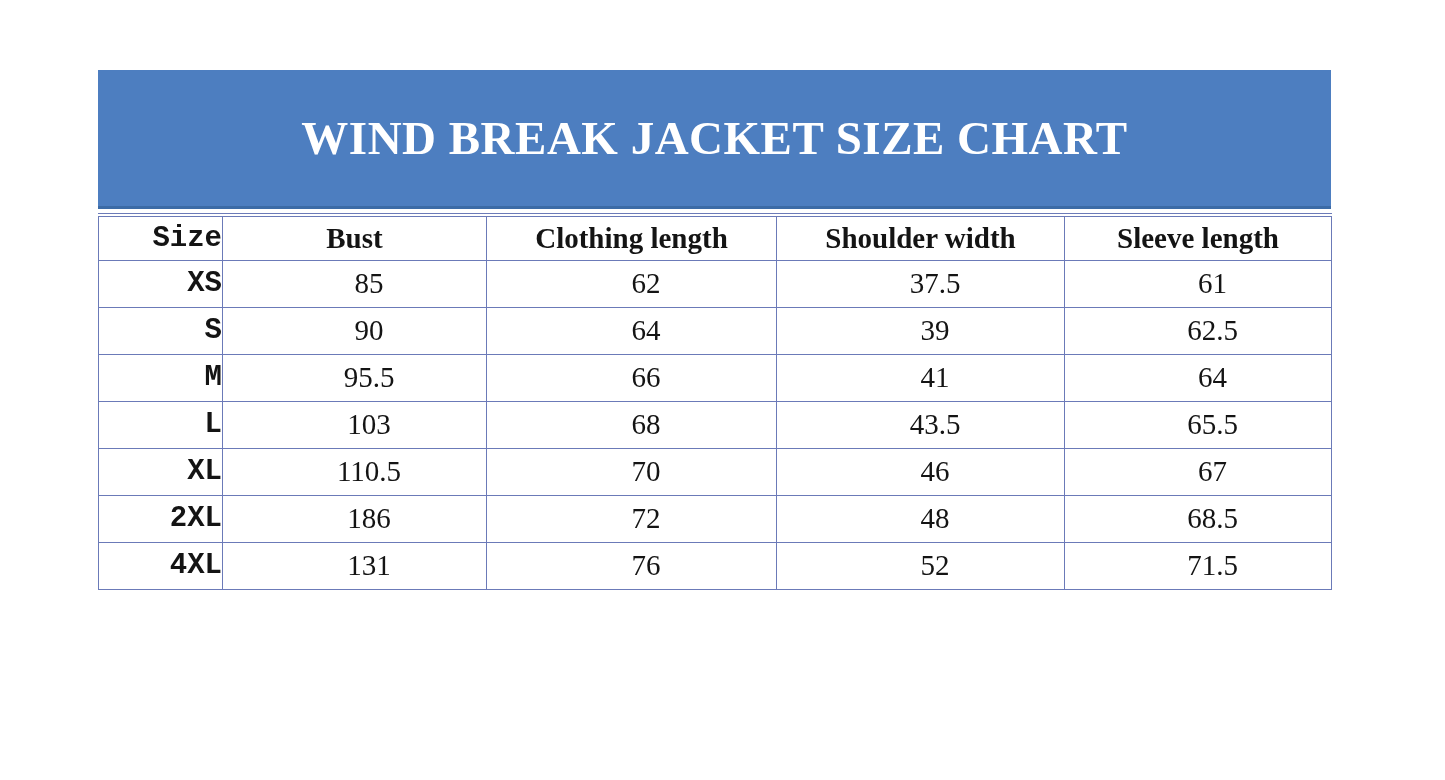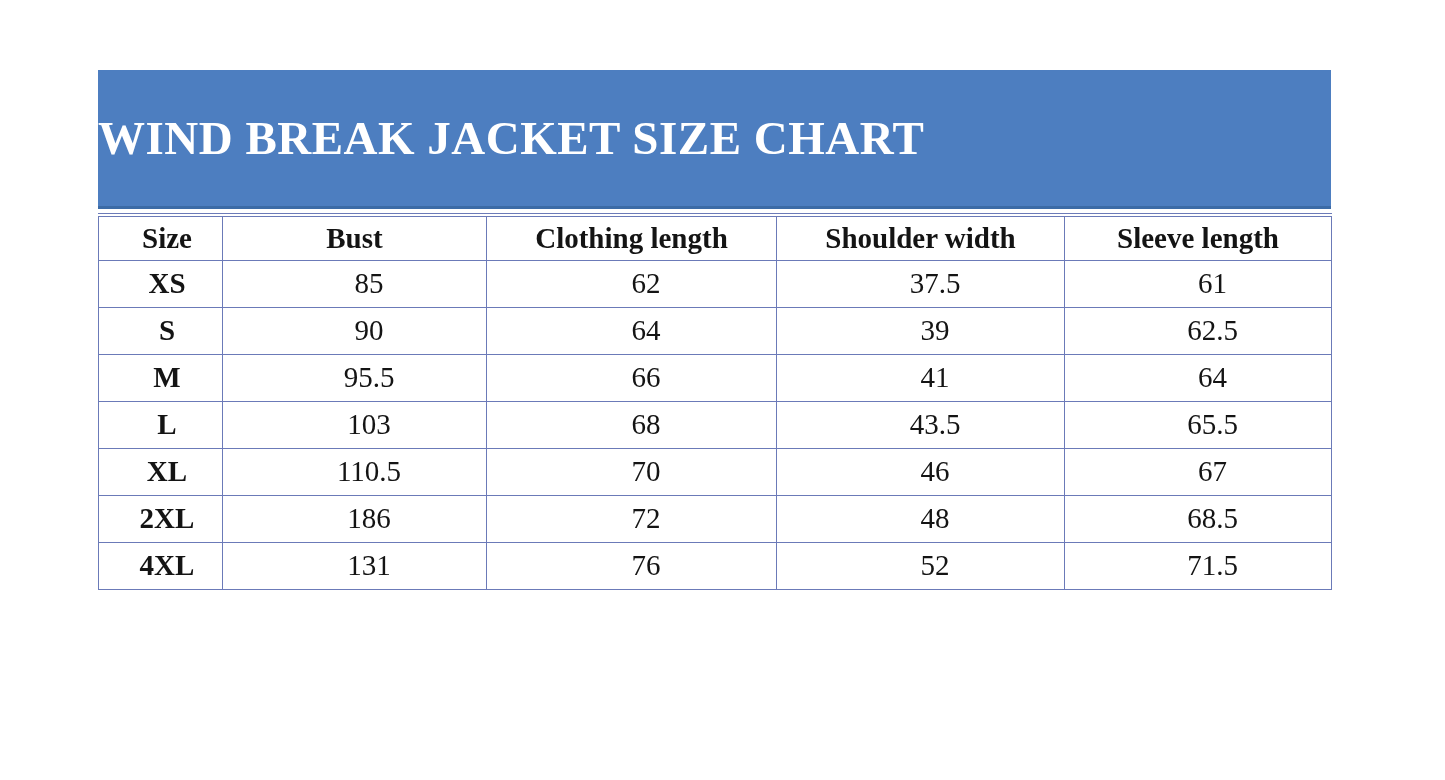--- a/index.html
+++ b/index.html
@@ -23,21 +23,21 @@
     left: 98px; top: 70px;
     width: 1233px;
   }
   .banner {
     width: 100%;
     height: 139px;
     background: var(--banner_blue);
     border-bottom: 3px solid var(--banner_edge);
     display: flex;
     align-items: center;
-    justify-content: flex-start;
+    justify-content: center;
   }
   .banner h1 {
     color: var(--title_white);
     font-size: 47px;
     font-weight: bold;
     letter-spacing: 0.5px;
     white-space: nowrap;
   }
   table.size-table {
     margin-top: 4px;
@@ -51,23 +51,24 @@
     border: 1px solid var(--grid_blue);
     font-size: 29px;
     text-align: center;
     vertical-align: middle;
     overflow: hidden;
     white-space: nowrap;
   }
   .size-table th { height: 45px; font-weight: bold; }
   .size-table td { height: 47px; font-weight: normal; padding-left: 29px; }
   .size-table th.first, .size-table td.first {
-    text-align: center;
+    text-align: right;
     padding-left: 13px;
     font-weight: bold;
+    font-family: Liberation Mono, monospace;
   }
 </style>
 </head>
 <body>
 
 <div class="chart-wrap">
 
   <div class="banner">
     <h1>WIND BREAK JACKET SIZE CHART</h1>
   </div>

